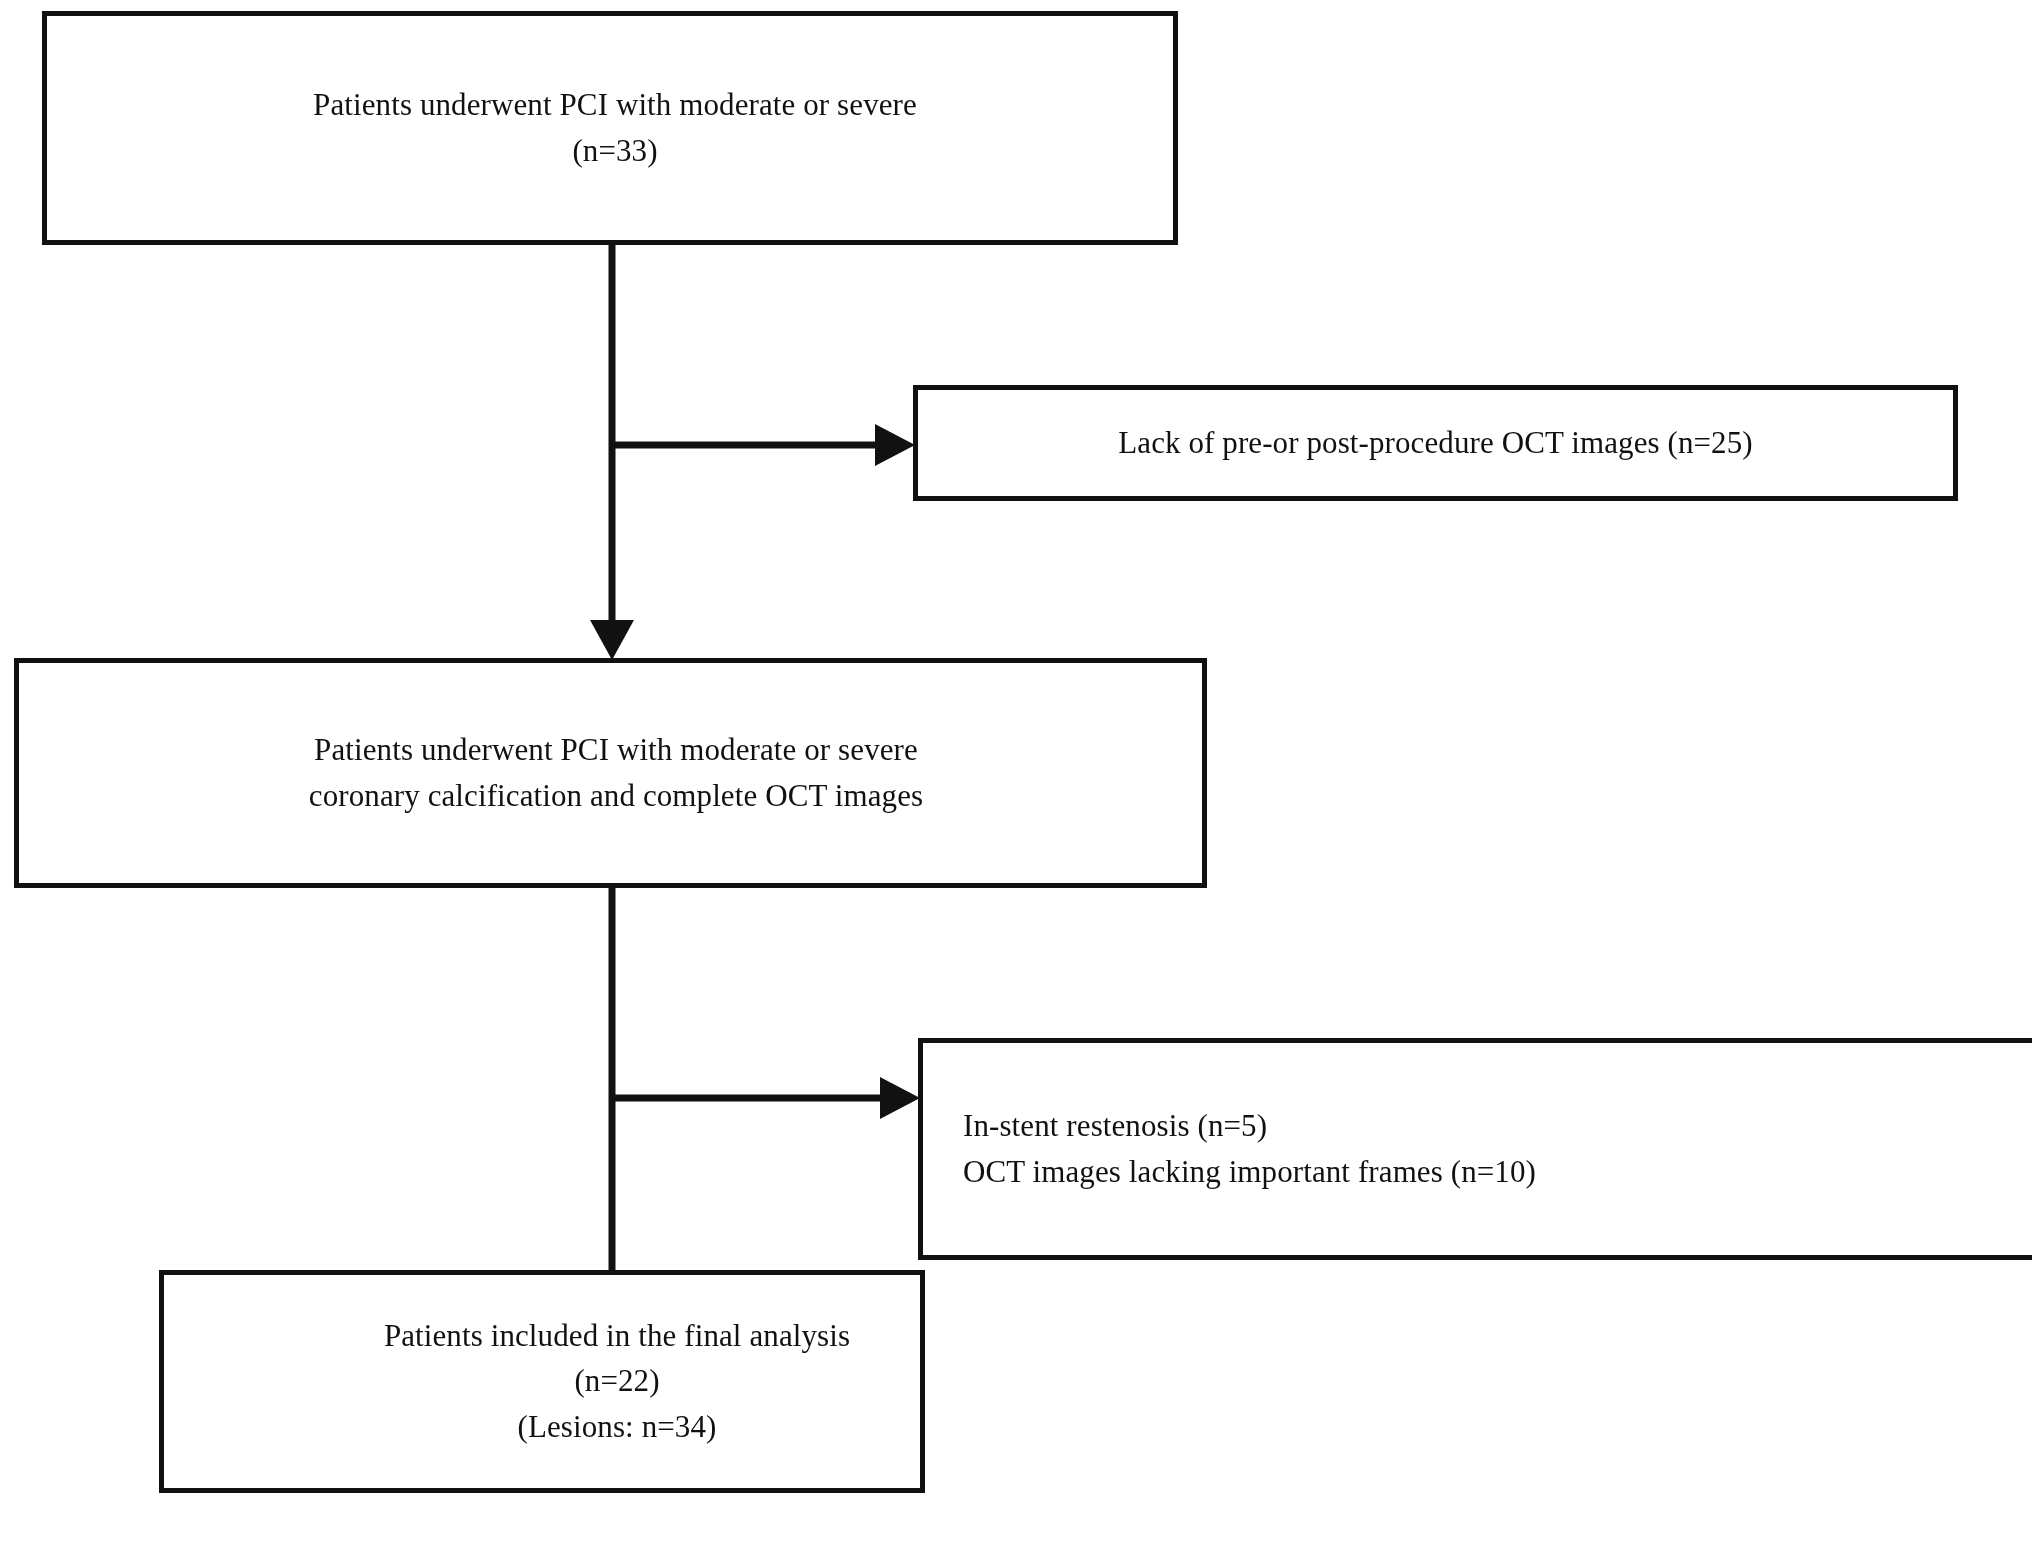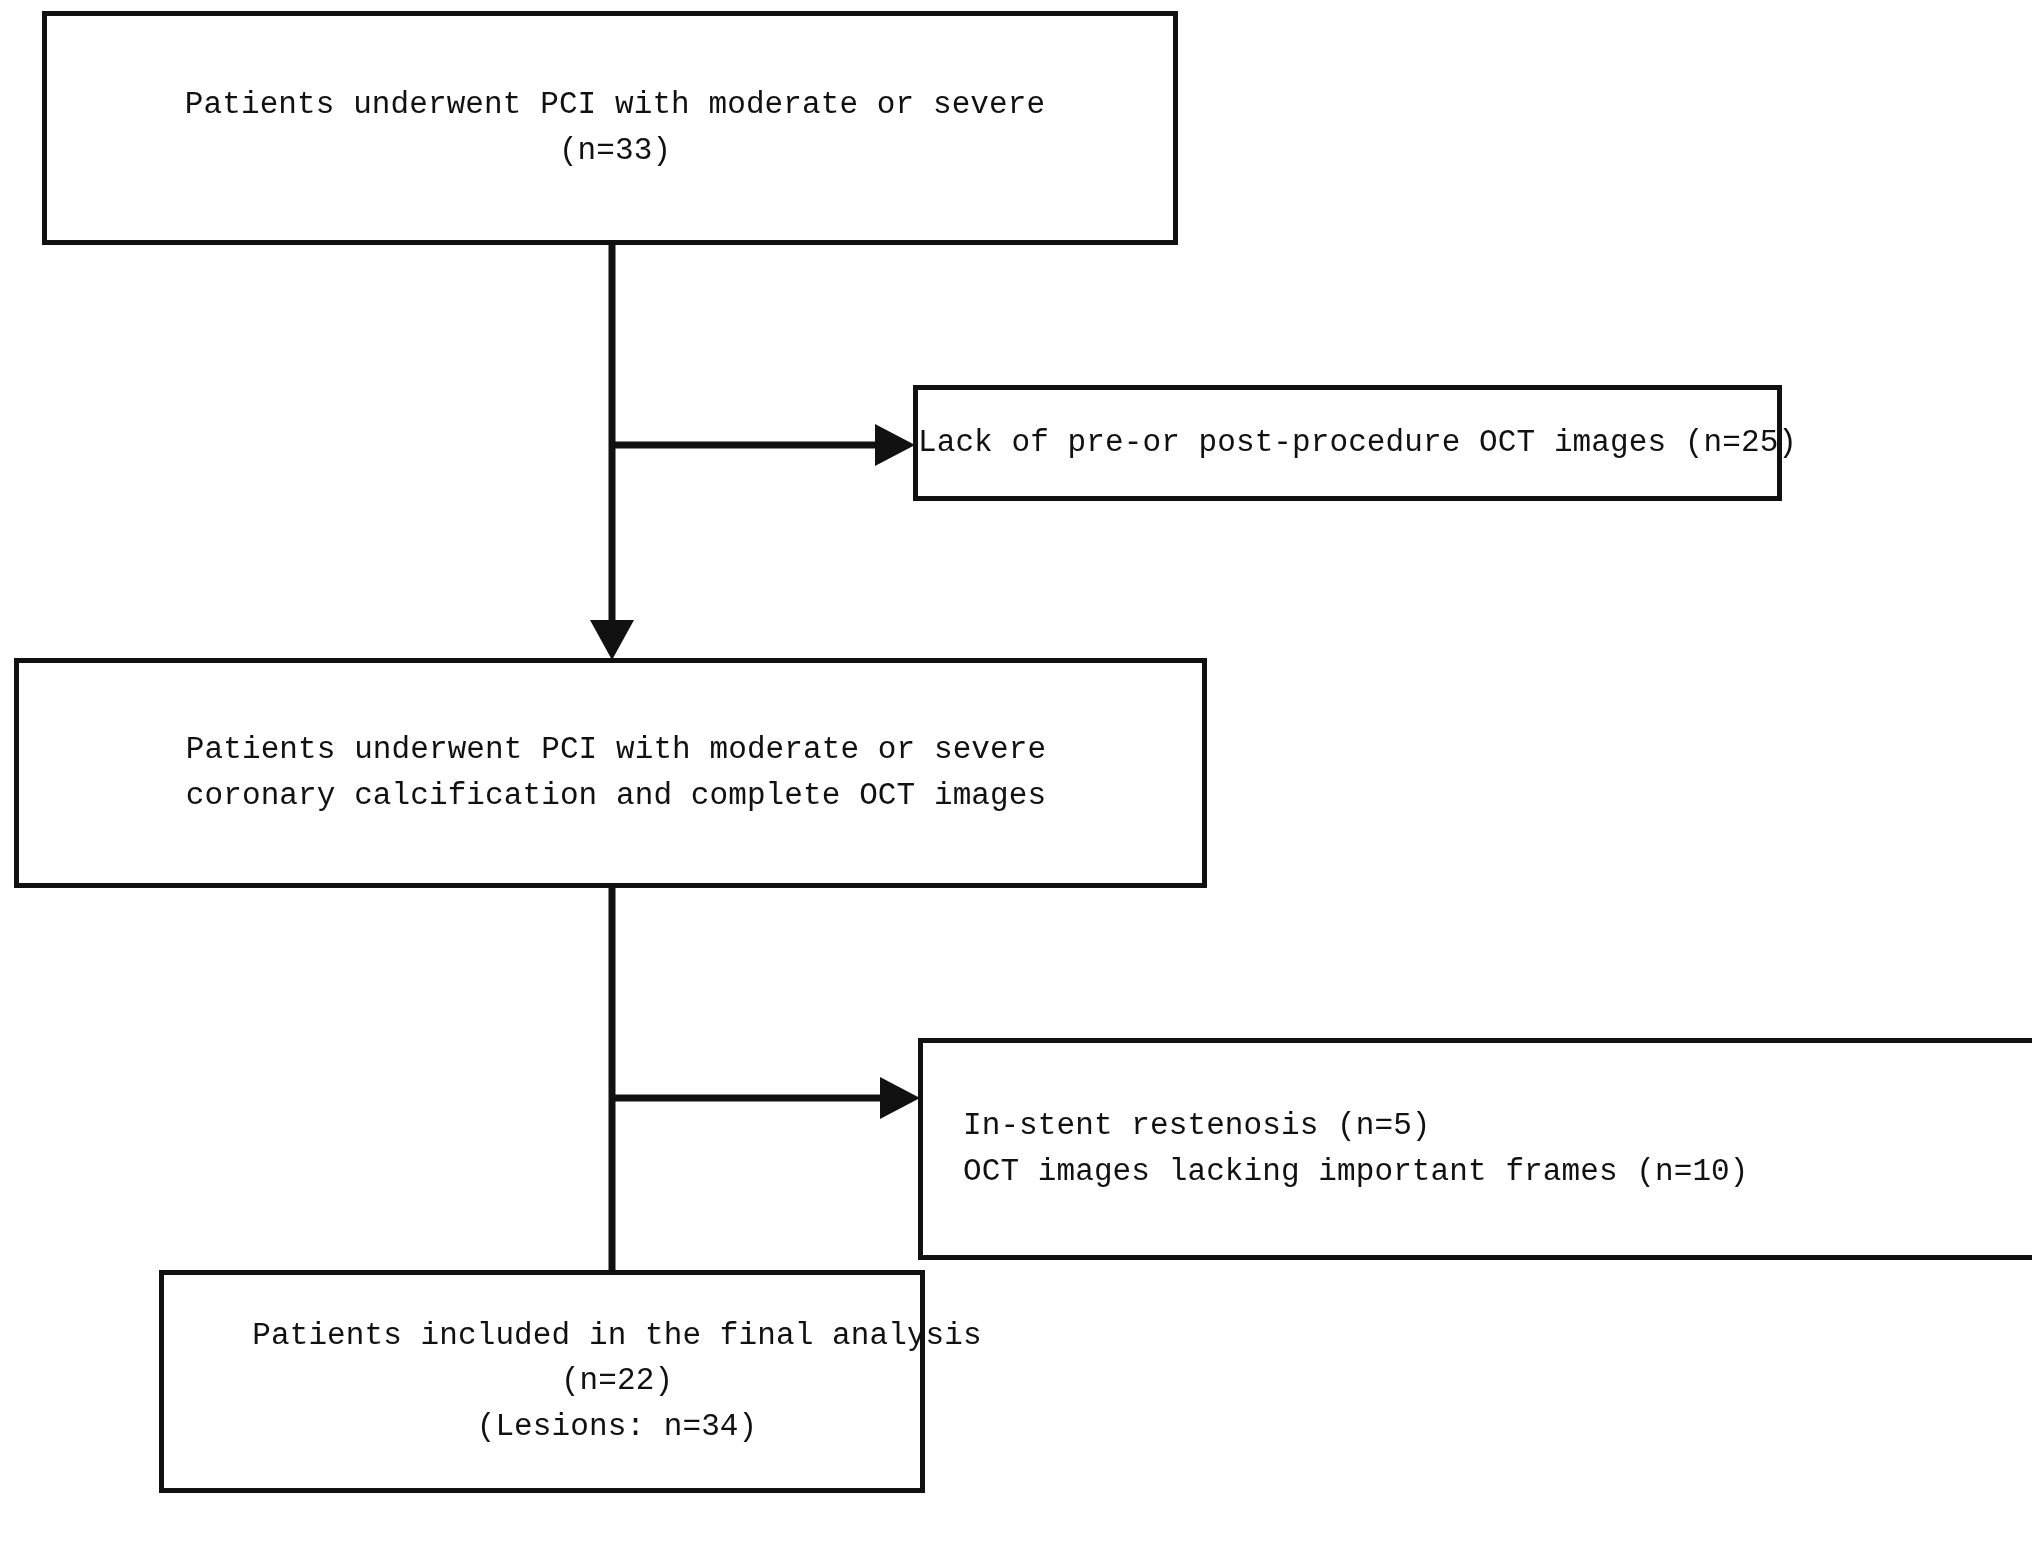--- a/index.html
+++ b/index.html
@@ -7,21 +7,21 @@
     margin: 0;
     padding: 0;
     background: #ffffff;
   }
   #canvas {
     position: relative;
     width: 2032px;
     height: 1553px;
     background: #ffffff;
     overflow: hidden;
-    font-family: Liberation Mono, monospace;
+    font-family: Liberation Serif, serif;
     color: #111111;
   }
   .flow-svg {
     position: absolute;
     left: 0;
     top: 0;
     width: 2032px;
     height: 1553px;
   }
   .node {
@@ -96,21 +96,21 @@
     top: 50%;
     transform: translate(0, -50%);
     width: 906px;
   }
   #node-final .stack .node-text { width: 906px; margin-left: 0px; }
 
   
   #node-exclusion-1 {
     left: 913px;
     top: 385px;
-    width: 869px;
+    width: 1045px;
     height: 116px;
     justify-content: center;
     align-items: flex-start;
   }
   #node-exclusion-1 .node-text {
     text-align: center;
     width: 100%;
   }
 
   

